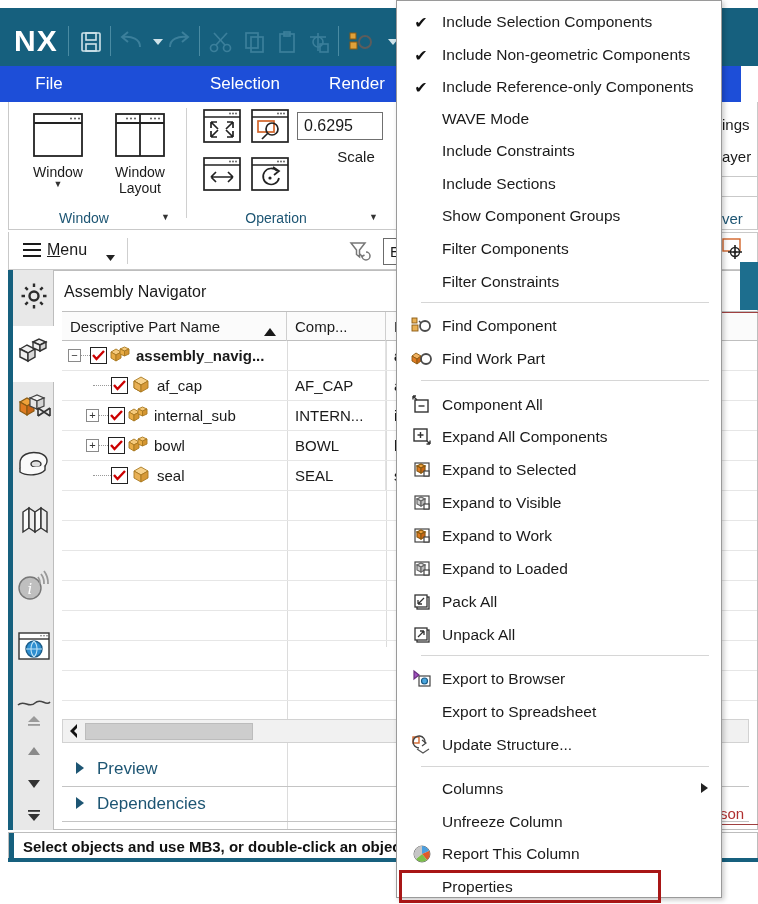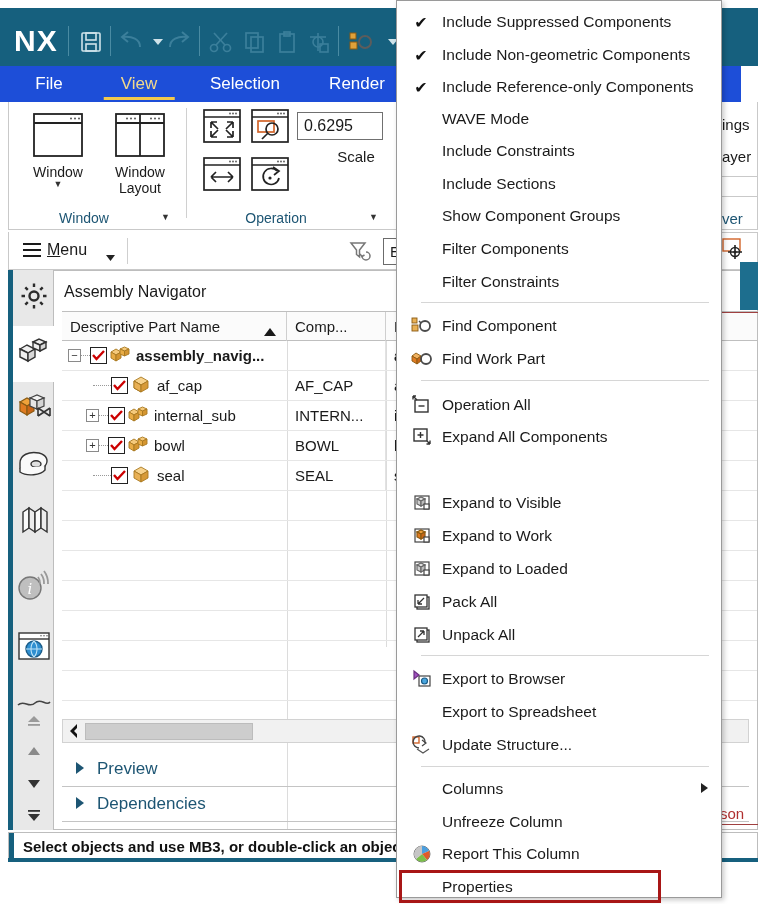--- a/index.html
+++ b/index.html
@@ -302,24 +302,20 @@
       <div class="qa-icon" style="left:378px;">
         <svg width="10" height="8" viewBox="0 0 10 8">
             <path d="M0 1 L10 1 L5 7 Z" fill="#cfe3ea"></path>
           </svg>
       </div>
     </div>
 
     <div class="tab-strip">
       <div class="tab" style="left:20px;width:58px;">
         <span>File</span>
-      </div>
-      <div class="tab active" style="left:96px;width:86px;">
-        <span>View</span>
-        <div class="tab-underline"></div>
       </div>
       <div class="tab" style="left:192px;width:106px;">
         <span>Selection</span>
       </div>
       <div class="tab" style="left:310px;width:94px;">
         <span>Render</span>
       </div>
     </div>
 
     <div class="ribbon">
@@ -777,21 +773,21 @@
       <div class="status-accent"></div>
       <div class="status-text">Select objects and use MB3, or double-click an objec</div>
     </div>
     <div class="bottom-bar"></div>
   </div>
 
   <div class="ctx">
 
     <div class="ctx-item" style="top:5px;">
       <span class="ctx-check">✔</span>
-      <span class="ctx-lbl">Include Suppressed Components</span>
+      <span class="ctx-lbl">Include Selection Components</span>
     </div>
 
     <div class="ctx-item" style="top:38px;">
       <span class="ctx-check">✔</span>
       <span class="ctx-lbl">Include Non-geometric Components</span>
     </div>
 
     <div class="ctx-item" style="top:70px;">
       <span class="ctx-check">✔</span>
       <span class="ctx-lbl">Include Reference-only Components</span>
@@ -848,34 +844,46 @@
     <div class="ctx-sep" style="top:379px;"></div>
 
     <div class="ctx-item" style="top:388px;">
       <span class="ctx-ico">
         <svg width="22" height="20" viewBox="0 0 22 20" fill="none" stroke="#333" stroke-width="1.4">
           <rect x="4" y="5" width="13" height="12"></rect>
             <path d="M7.5 11 L13.5 11"></path>
           <path d="M2 1 L6 5 M2 1 L2 4.5 M2 1 L5 1"></path>
         </svg>
       </span>
-      <span class="ctx-lbl">Operation All</span>
+      <span class="ctx-lbl">Component All</span>
     </div>
 
     <div class="ctx-item" style="top:420px;">
       <span class="ctx-ico">
         <svg width="22" height="20" viewBox="0 0 22 20" fill="none" stroke="#333" stroke-width="1.4">
           <rect x="3" y="2" width="13" height="12"></rect>
             <path d="M6.5 8 L12.5 8 M9.5 5 L9.5 11"></path>
           <path d="M16 14 L19 17 M19 17 L15.5 17 M19 17 L19 13.5"></path>
         </svg>
       </span>
       <span class="ctx-lbl">Expand All Components</span>
     </div>
 
+    <div class="ctx-item" style="top:453px;">
+      <span class="ctx-ico">
+        <svg width="22" height="20" viewBox="0 0 22 20" fill="none" stroke="#444" stroke-width="1.2">
+          <rect x="4" y="3" width="14" height="13" fill="#fff"></rect>
+          <path d="M6 6 L10 4 L14 6 L10 8 Z" fill="#f0a23a" stroke="#8a5a12"></path>
+          <path d="M6 6 L6 11 L10 13 L10 8 Z" fill="#e07b21" stroke="#8a5a12"></path>
+          <path d="M10 8 L14 6 L14 11 L10 13 Z" fill="#c96616" stroke="#8a5a12"></path>
+          <rect x="13" y="11" width="5" height="5" fill="#fff" stroke="#444"></rect>
+        </svg>
+      </span>
+      <span class="ctx-lbl">Expand to Selected</span>
+    </div>
 
     <div class="ctx-item" style="top:486px;">
       <span class="ctx-ico">
         <svg width="22" height="20" viewBox="0 0 22 20" fill="none" stroke="#444" stroke-width="1.2">
           <rect x="4" y="3" width="14" height="13" fill="#fff"></rect>
           <path d="M6 6 L10 4 L14 6 L10 8 Z" fill="#e2e2e2" stroke="#666"></path>
           <path d="M6 6 L6 11 L10 13 L10 8 Z" fill="#cfcfcf" stroke="#666"></path>
           <path d="M10 8 L14 6 L14 11 L10 13 Z" fill="#bdbdbd" stroke="#666"></path>
           <rect x="13" y="11" width="5" height="5" fill="#fff" stroke="#444"></rect>
         </svg>

